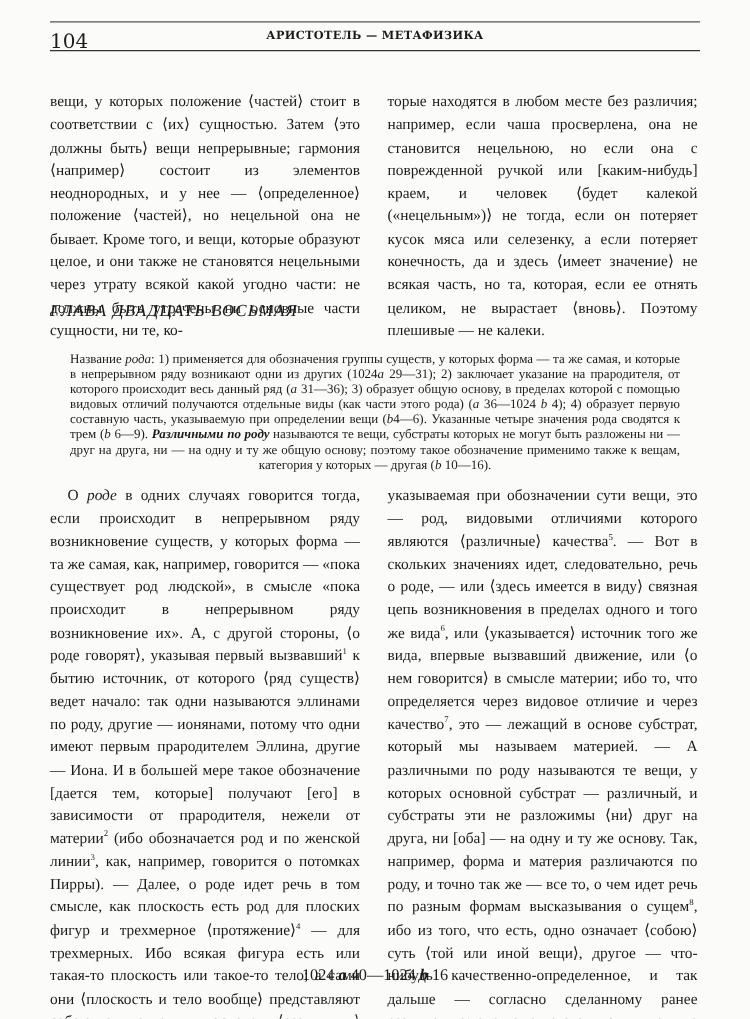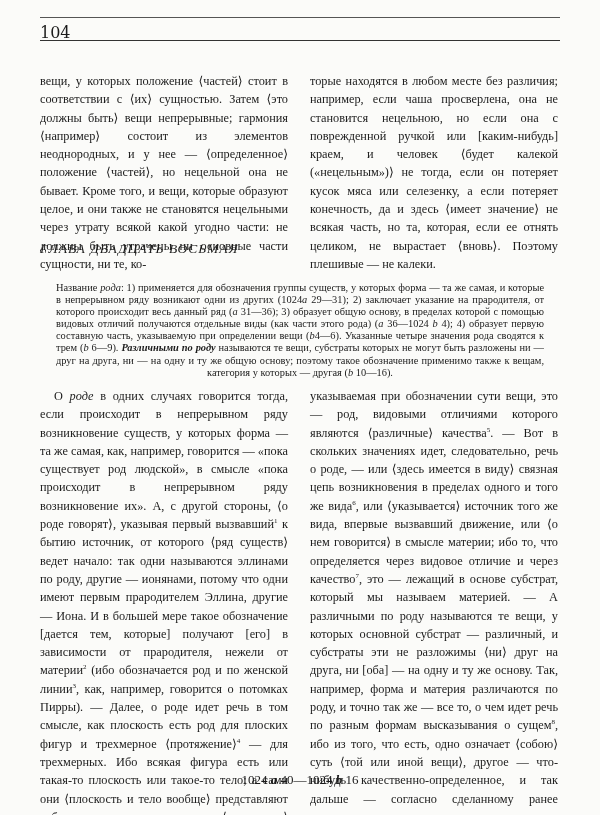--- a/index.html
+++ b/index.html
@@ -56,20 +56,21 @@
   .footer .it { font-style: italic; font-weight: bold; }
   sup { font-size: 7px; line-height: 0; }
 </style>
 </head>
 <body>
 
 <div class="page">
 
   <div class="header">
     <span class="page-number">104</span>
+    <div class="running-title">АРИСТОТЕЛЬ — МЕТАФИЗИКА</div>
   </div>
 
   <div class="col col-left-top">
     <p>вещи, у которых положение ⟨частей⟩ стоит в соответствии с ⟨их⟩ сущностью. Затем ⟨это должны быть⟩ вещи непрерывные; гармония ⟨например⟩ состоит из элементов неоднородных, и у нее — ⟨определенное⟩ положение ⟨частей⟩, но нецельной она не бывает. Кроме того, и вещи, которые образуют целое, и они также не становятся нецельными через утрату всякой какой угодно части: не должны быть утрачены ни основные части сущности, ни те, ко-</p>
   </div>
   <div class="col col-right-top">
     <p>торые находятся в любом месте без различия; например, если чаша просверлена, она не становится нецельною, но если она с поврежденной ручкой или [каким-нибудь] краем, и человек ⟨будет калекой («нецельным»)⟩ не тогда, если он потеряет кусок мяса или селезенку, а если потеряет конечность, да и здесь ⟨имеет значение⟩ не всякая часть, но та, которая, если ее отнять целиком, не вырастает ⟨вновь⟩. Поэтому плешивые — не калеки.</p>
   </div>
 
   <div class="chapter-title">ГЛАВА ДВАДЦАТЬ ВОСЬМАЯ</div>

